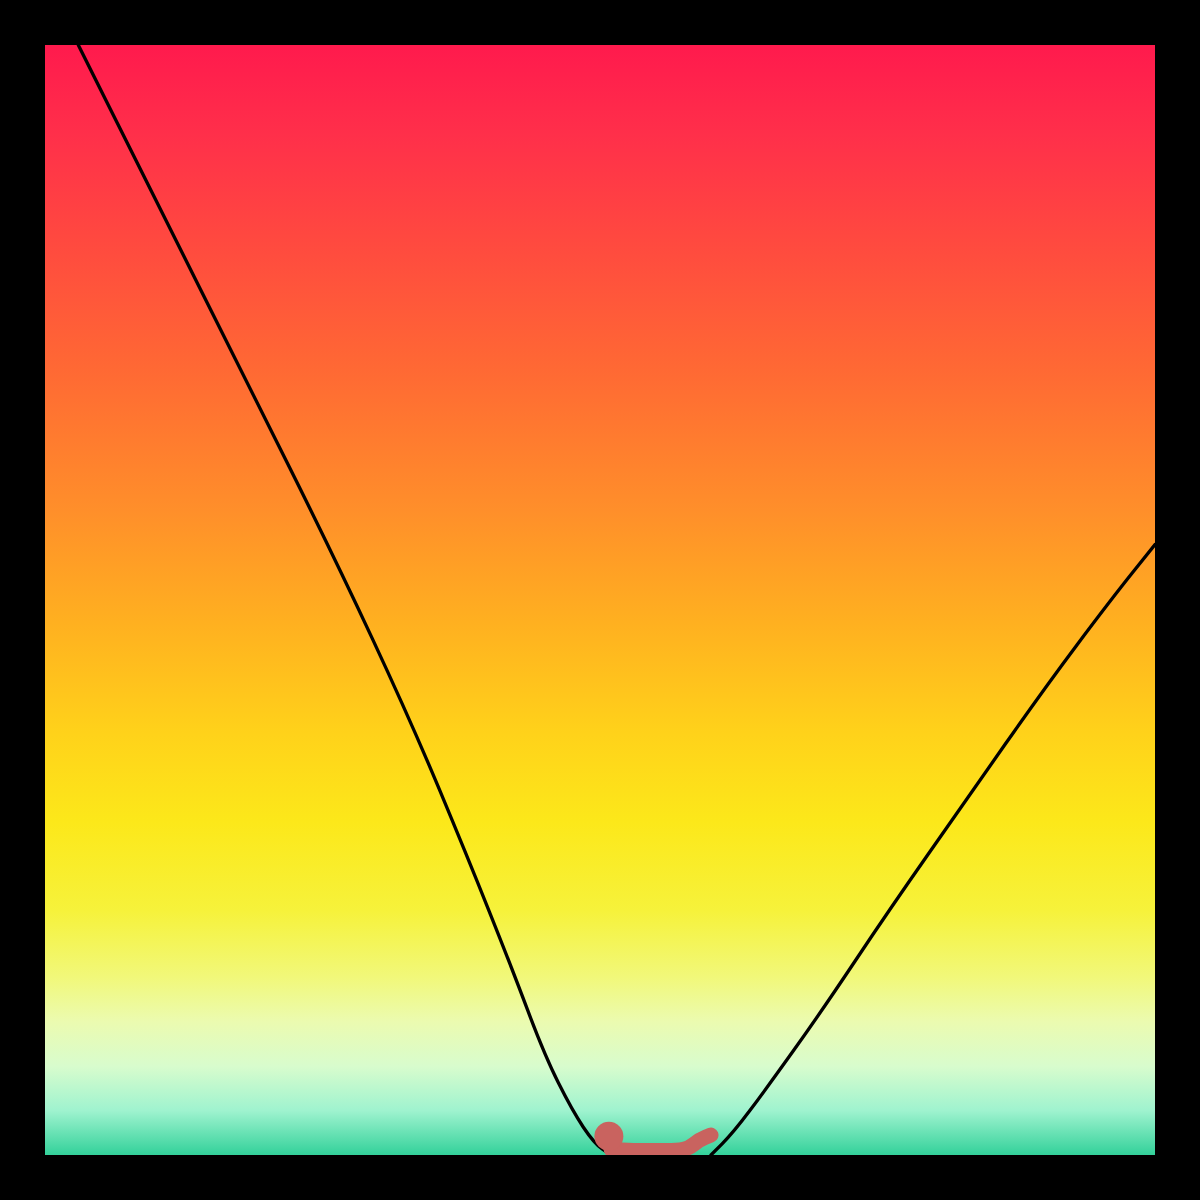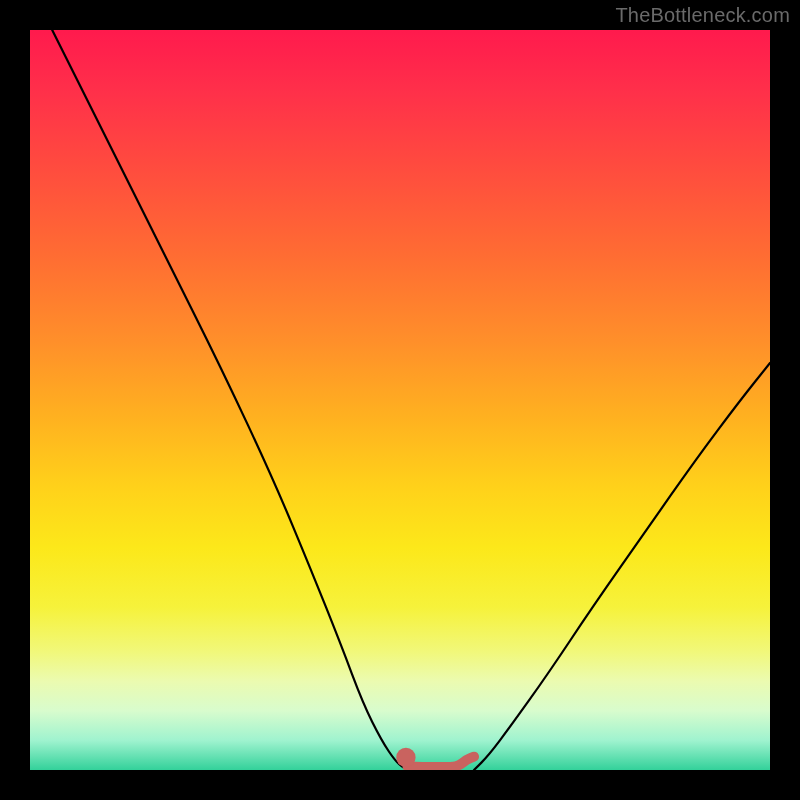--- a/index.html
+++ b/index.html
@@ -60,21 +60,20 @@
     font-size: 20px;
     font-weight: 400;
     letter-spacing: 0.2px;
   }
 </style>
 </head>
 <body>
 
 <div class="frame">
 
-  <div class="watermark">TheBottleneck.com</div>
 
   <div class="plot-area">
     <div class="gradient"></div>
 
     <svg class="curves" viewBox="0 0 740 740" preserveAspectRatio="none">
       <path d="M 22.2 0 Q 22.2 0 48.1 51.80000000000001 Q 74 103.60000000000002 103.6 162.8 Q 133.2 222 162.8 281.2 Q 192.4 340.4 218.3 395.9 Q 244.20000000000002 451.4 262.7 495.8 Q 281.2 540.2 296 577.2 Q 310.8 614.2 321.9 643.8 Q 333 673.4 342.25 691.9 Q 351.5 710.4 358.9 721.5 Q 366.3 732.6 371.85 736.3 T 377.40000000000003 740" fill="none" stroke="#000000" stroke-width="2.2" stroke-linecap="round"></path>
       <path d="M 444 740 Q 444 740 451.4 732.6 Q 458.8 725.2 469.9 710.4000000000001 Q 481 695.6 499.5 669.7 Q 518 643.8 540.2 610.5 Q 562.4 577.2 588.3 540.2 Q 614.1999999999999 503.2 640.0999999999999 466.2 Q 666 429.2 688.2 399.6 Q 710.4 370 725.2 351.5 T 740 332.99999999999994" fill="none" stroke="#000000" stroke-width="2.2" stroke-linecap="round"></path>
       <path d="M 377.40000000000003 736.3 Q 377.40000000000003 736.3 384.80000000000007 736.67 Q 392.20000000000005 737.04 399.6 737.04 Q 407.00000000000006 737.04 414.4 737.04 Q 421.79999999999995 737.04 425.5 736.3 Q 429.2 735.56 432.9 732.5999999999999 Q 436.59999999999997 729.64 440.29999999999995 728.16 T 444 726.68" fill="none" stroke="#c9635f" stroke-width="10" stroke-linecap="round"></path>
       <circle cx="375.92" cy="727.42" r="9.66" fill="#c9635f"></circle>
     </svg>

